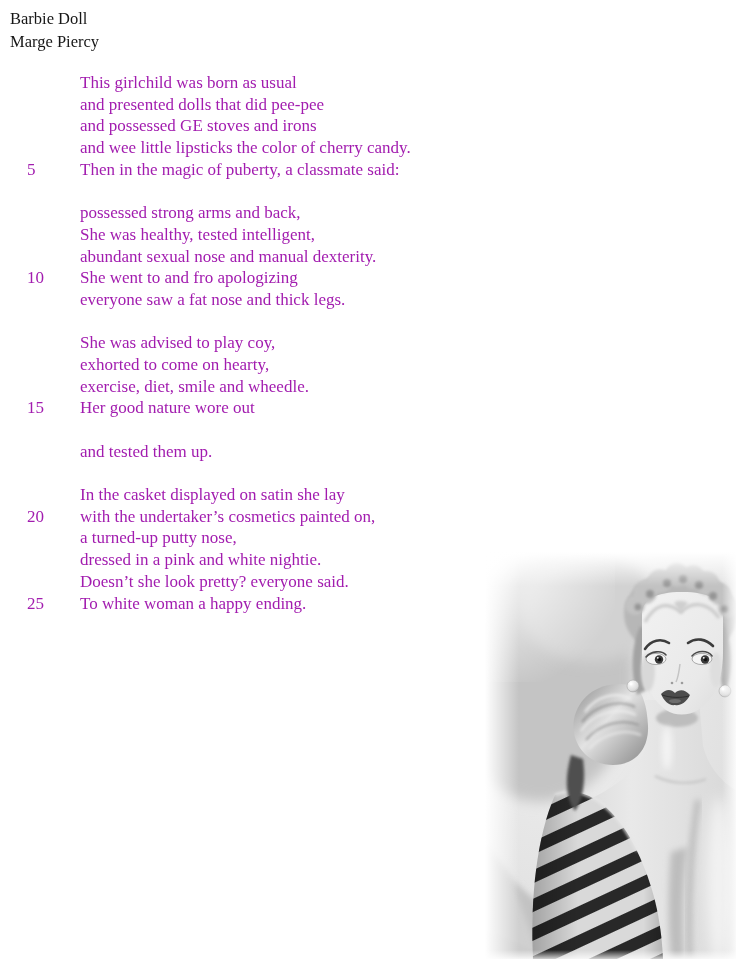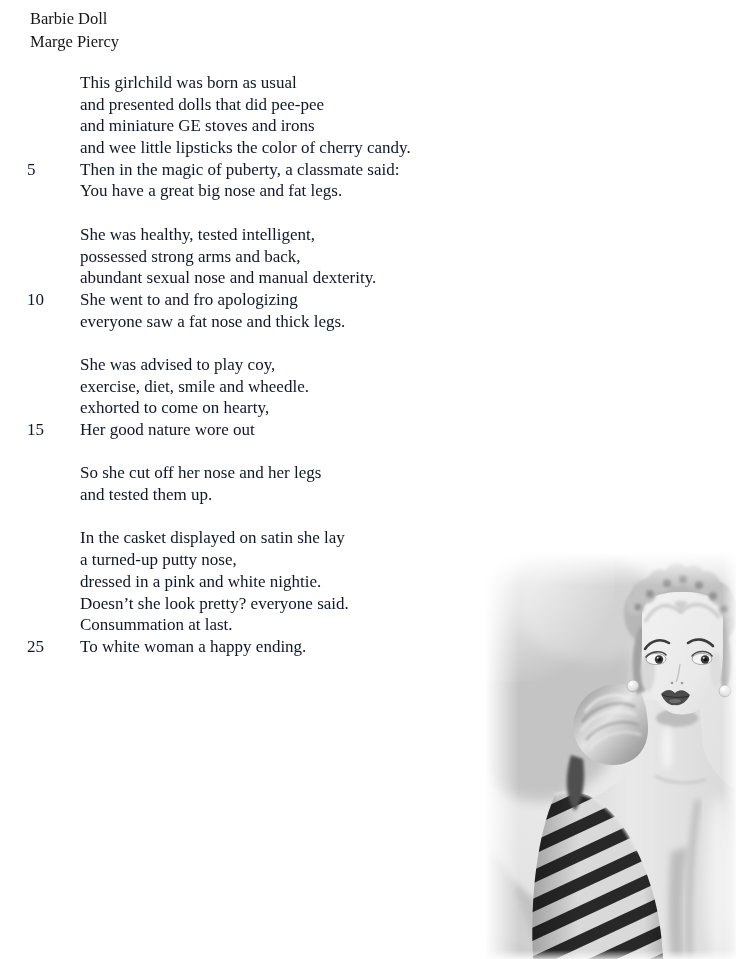--- a/index.html
+++ b/index.html
@@ -5,27 +5,27 @@
   html,body{margin:0;padding:0;}
   body{
     width:736px;height:959px;
     background:#ffffff;
     font-family:"Liberation Serif","DejaVu Serif",serif;
     position:relative;
     overflow:hidden;
   }
   .page{position:absolute;inset:0;background:#ffffff;}
   .title-block{
-    position:absolute;left:30px;top:8px;
+    position:absolute;left:10px;top:8px;
     font-size:16.5px;line-height:22.5px;color:#161616;
     white-space:nowrap;
   }
   .poem{
     position:absolute;left:27px;top:72px;
-    font-size:17px;color:#0f172a;
+    font-size:17px;color:#a21caf;
   }
   .stanza{margin-bottom:21.7px;}
   .line{
     position:relative;height:21.7px;line-height:21.7px;
     padding-left:53px;white-space:nowrap;
   }
   .num{position:absolute;left:0;top:0;}
   .photo{
     position:absolute;left:485px;top:552px;width:251px;height:407px;
   }
@@ -38,48 +38,46 @@
 
   <div class="title-block">
     <div>Barbie Doll</div>
     <div>Marge Piercy</div>
   </div>
 
   <div class="poem" id="poem">
       <div class="stanza">
         <div class="line"><span class="num"></span><span>This girlchild was born as usual</span></div>
         <div class="line"><span class="num"></span><span>and presented dolls that did pee-pee</span></div>
-        <div class="line"><span class="num"></span><span>and miniature GE stoves and irons</span></div>
+        <div class="line"><span class="num"></span><span>and possessed GE stoves and irons</span></div>
         <div class="line"><span class="num"></span><span>and wee little lipsticks the color of cherry candy.</span></div>
         <div class="line"><span class="num">5</span><span>Then in the magic of puberty, a classmate said:</span></div>
-        <div class="line"><span class="num"></span><span>You have a great big nose and fat legs.</span></div>
-      </div>
-      <div class="stanza">
+      </div>
+      <div class="stanza">
+        <div class="line"><span class="num"></span><span>possessed strong arms and back,</span></div>
         <div class="line"><span class="num"></span><span>She was healthy, tested intelligent,</span></div>
-        <div class="line"><span class="num"></span><span>possessed strong arms and back,</span></div>
         <div class="line"><span class="num"></span><span>abundant sexual nose and manual dexterity.</span></div>
         <div class="line"><span class="num">10</span><span>She went to and fro apologizing</span></div>
         <div class="line"><span class="num"></span><span>everyone saw a fat nose and thick legs.</span></div>
       </div>
       <div class="stanza">
         <div class="line"><span class="num"></span><span>She was advised to play coy,</span></div>
+        <div class="line"><span class="num"></span><span>exhorted to come on hearty,</span></div>
         <div class="line"><span class="num"></span><span>exercise, diet, smile and wheedle.</span></div>
-        <div class="line"><span class="num"></span><span>exhorted to come on hearty,</span></div>
         <div class="line"><span class="num">15</span><span>Her good nature wore out</span></div>
       </div>
       <div class="stanza">
-        <div class="line"><span class="num"></span><span>So she cut off her nose and her legs</span></div>
         <div class="line"><span class="num"></span><span>and tested them up.</span></div>
       </div>
       <div class="stanza">
         <div class="line"><span class="num"></span><span>In the casket displayed on satin she lay</span></div>
+        <div class="line"><span class="num">20</span><span>with the undertaker’s cosmetics painted on,</span></div>
         <div class="line"><span class="num"></span><span>a turned-up putty nose,</span></div>
         <div class="line"><span class="num"></span><span>dressed in a pink and white nightie.</span></div>
         <div class="line"><span class="num"></span><span>Doesn’t she look pretty? everyone said.</span></div>
-        <div class="line"><span class="num"></span><span>Consummation at last.</span></div>
         <div class="line"><span class="num">25</span><span>To white woman a happy ending.</span></div>
       </div>
     </div>
 
   <div class="photo" role="img" aria-label="Black-and-white photograph of a vintage ponytail Barbie doll wearing a striped strapless swimsuit and pearl earrings">
     <svg viewBox="0 0 251 407" xmlns="http://www.w3.org/2000/svg">
       <defs>
         <radialGradient id="bgLight" cx="28%" cy="18%" r="90%">
           <stop offset="0" stop-color="#fbfbfb"></stop>
           <stop offset="55%" stop-color="#e7e7e7"></stop>

